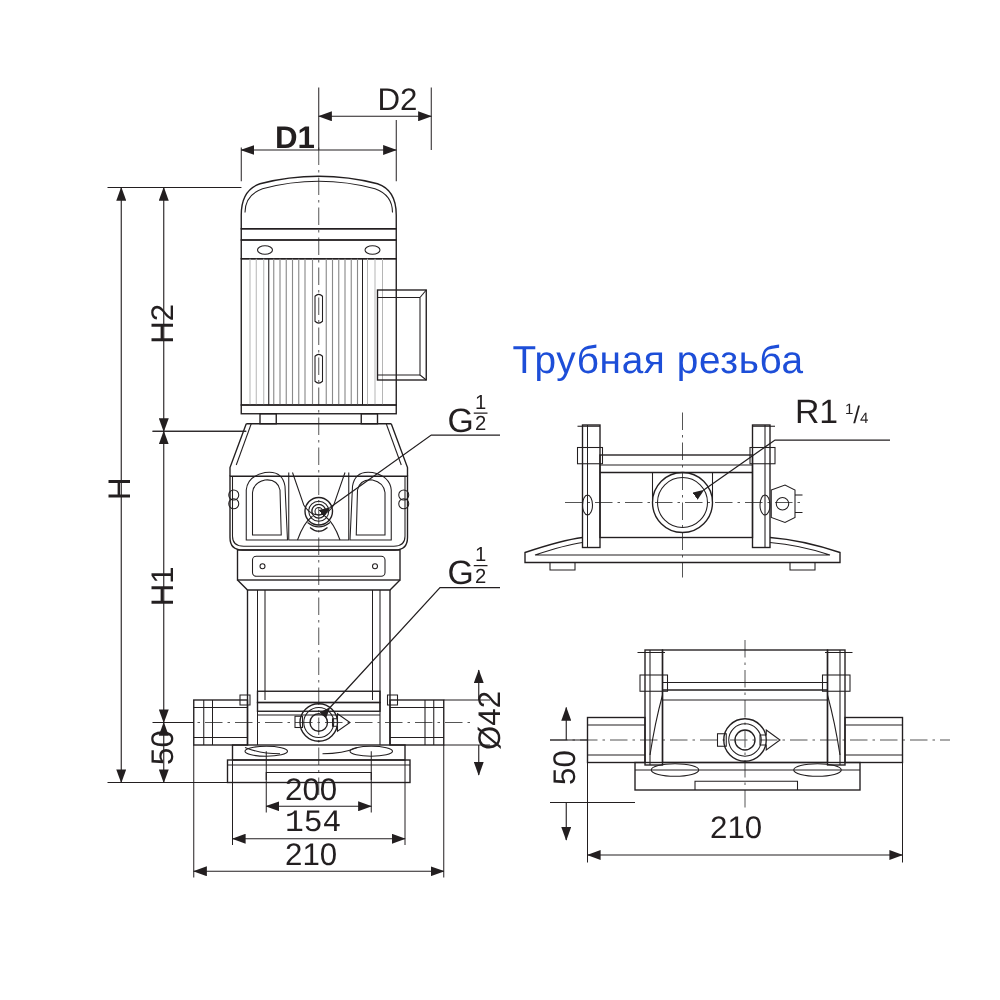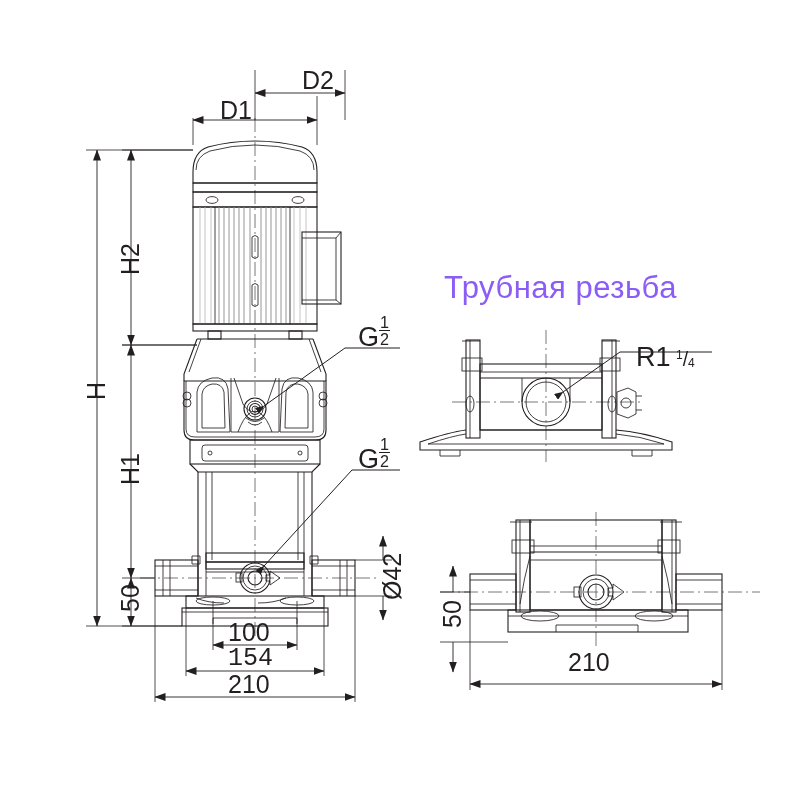--- a/index.html
+++ b/index.html
@@ -6,21 +6,21 @@
   body{
     width:800px;height:800px;overflow:hidden;
     font-family:"Liberation Sans","DejaVu Sans",sans-serif;
     color:#1a1a1a;
   }
   #sheet{position:relative;width:800px;height:800px;background:#fff;}
   svg{display:block;}
   .txt{position:absolute;font-family:"Liberation Sans","DejaVu Sans",sans-serif;color:#231f20;white-space:nowrap;}
   .dim{font-size:25px;letter-spacing:0px;}
   .vert{transform-origin:left top;}
-  .title-ru{font-size:31px;letter-spacing:0.5px;color:#8b5cf6;margin-left:34px;}
+  .title-ru{font-size:31px;letter-spacing:0.5px;color:#1d4ed8;}
   .frac{display:inline-block;vertical-align:-0.05em;font-size:0.60em;line-height:1.0;text-align:center;position:relative;top:-0.12em;}
   .frac .n{display:block;border-bottom:1.4px solid #231f20;padding:0 1px;}
   .frac .d{display:block;padding:0 1px;}
   .gl{font-size:27px;}
   .slashfrac{font-size:0.72em;}
   .sup{font-size:0.62em;vertical-align:0.55em;}
   .sub{font-size:0.62em;vertical-align:-0.05em;}
 </style>
 </head>
 <body>
@@ -331,49 +331,49 @@
       <line class="extln" x1="440" y1="642" x2="508" y2="642"></line>
       <line class="dimln" x1="453" y1="566" x2="453" y2="592" marker-start="url(#arL)"></line>
       <line class="dimln" x1="453" y1="642" x2="453" y2="672" marker-end="url(#ar)"></line>
 
       <line class="extln" x1="470" y1="610" x2="470" y2="690"></line>
       <line class="extln" x1="722" y1="610" x2="722" y2="690"></line>
       <line class="dimln" x1="470" y1="684" x2="722" y2="684" marker-start="url(#arL)" marker-end="url(#ar)"></line>
     </g>
   </svg>
 
-  <div class="txt dim" style="left:220px;top:96px;">D1</div>
+  <div class="txt dim" style="left:220px;top:96px;font-weight:bold;">D1</div>
 
   <div class="txt dim" style="left:286px;top:66px;margin-left:16px;">D2</div>
 
   <div class="txt dim vert" style="left:82px;top:400px;transform:rotate(-90deg);">H</div>
 
   <div class="txt dim vert" style="left:116px;top:275px;transform:rotate(-90deg);">H2</div>
 
   <div class="txt dim vert" style="left:116px;top:485px;transform:rotate(-90deg);">H1</div>
 
   <div class="txt dim vert" style="left:116px;top:612px;transform:rotate(-90deg);">50</div>
 
   <div class="txt dim vert" style="left:378px;top:600px;transform:rotate(-90deg);">Ø42</div>
 
-  <div class="txt dim" style="left:228px;top:618px;">100</div>
+  <div class="txt dim" style="left:228px;top:618px;">200</div>
   <div class="txt dim" style="left:228px;top:644px;font-family:Liberation Mono, monospace;">154</div>
   <div class="txt dim" style="left:228px;top:670px;">210</div>
 
   <div class="txt gl" style="left:358px;top:316px;">
     <span>G</span><span class="frac"><span class="n">1</span><span class="d">2</span></span>
   </div>
 
   <div class="txt gl" style="left:358px;top:438px;">
     <span>G</span><span class="frac"><span class="n">1</span><span class="d">2</span></span>
   </div>
 
   <div class="txt title-ru" style="left:410px;top:270px;">Трубная резьба</div>
 
-  <div class="txt gl" style="left:636px;top:314px;margin-top:28px;">
+  <div class="txt gl" style="left:636px;top:314px;">
     <span>R1</span><span class="slashfrac"> <span class="sup">1</span>/<span class="sub">4</span></span>
   </div>
 
   <div class="txt dim vert" style="left:438px;top:628px;transform:rotate(-90deg);">50</div>
 
   <div class="txt dim" style="left:568px;top:648px;">210</div>
 
 </div>
 
 </body></html>

